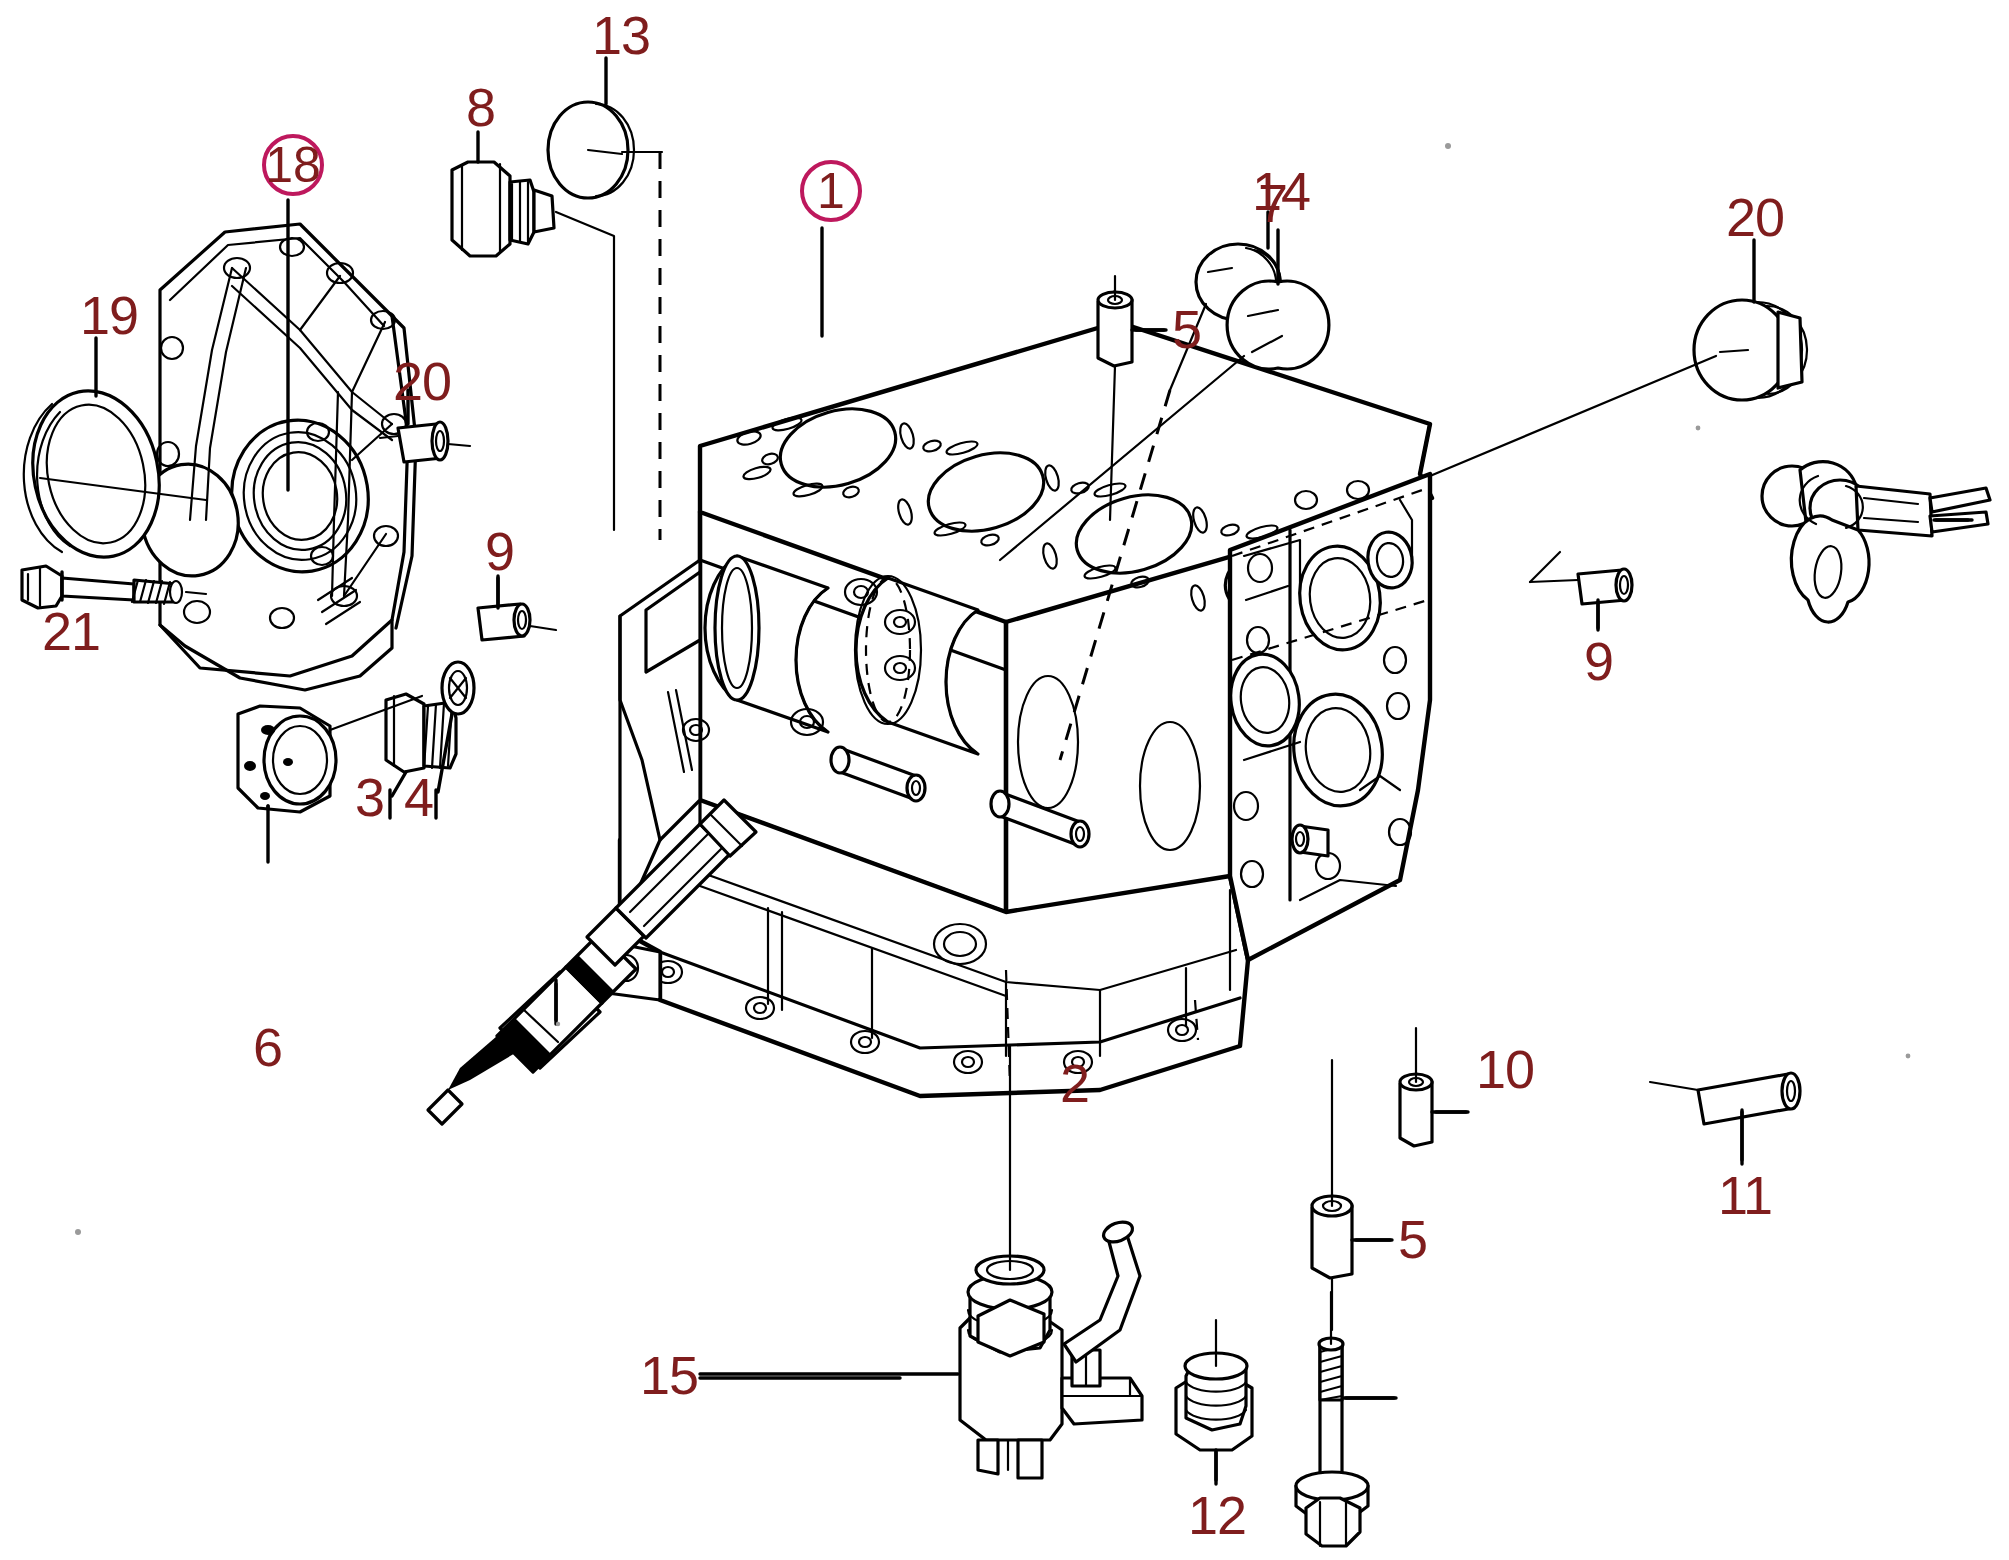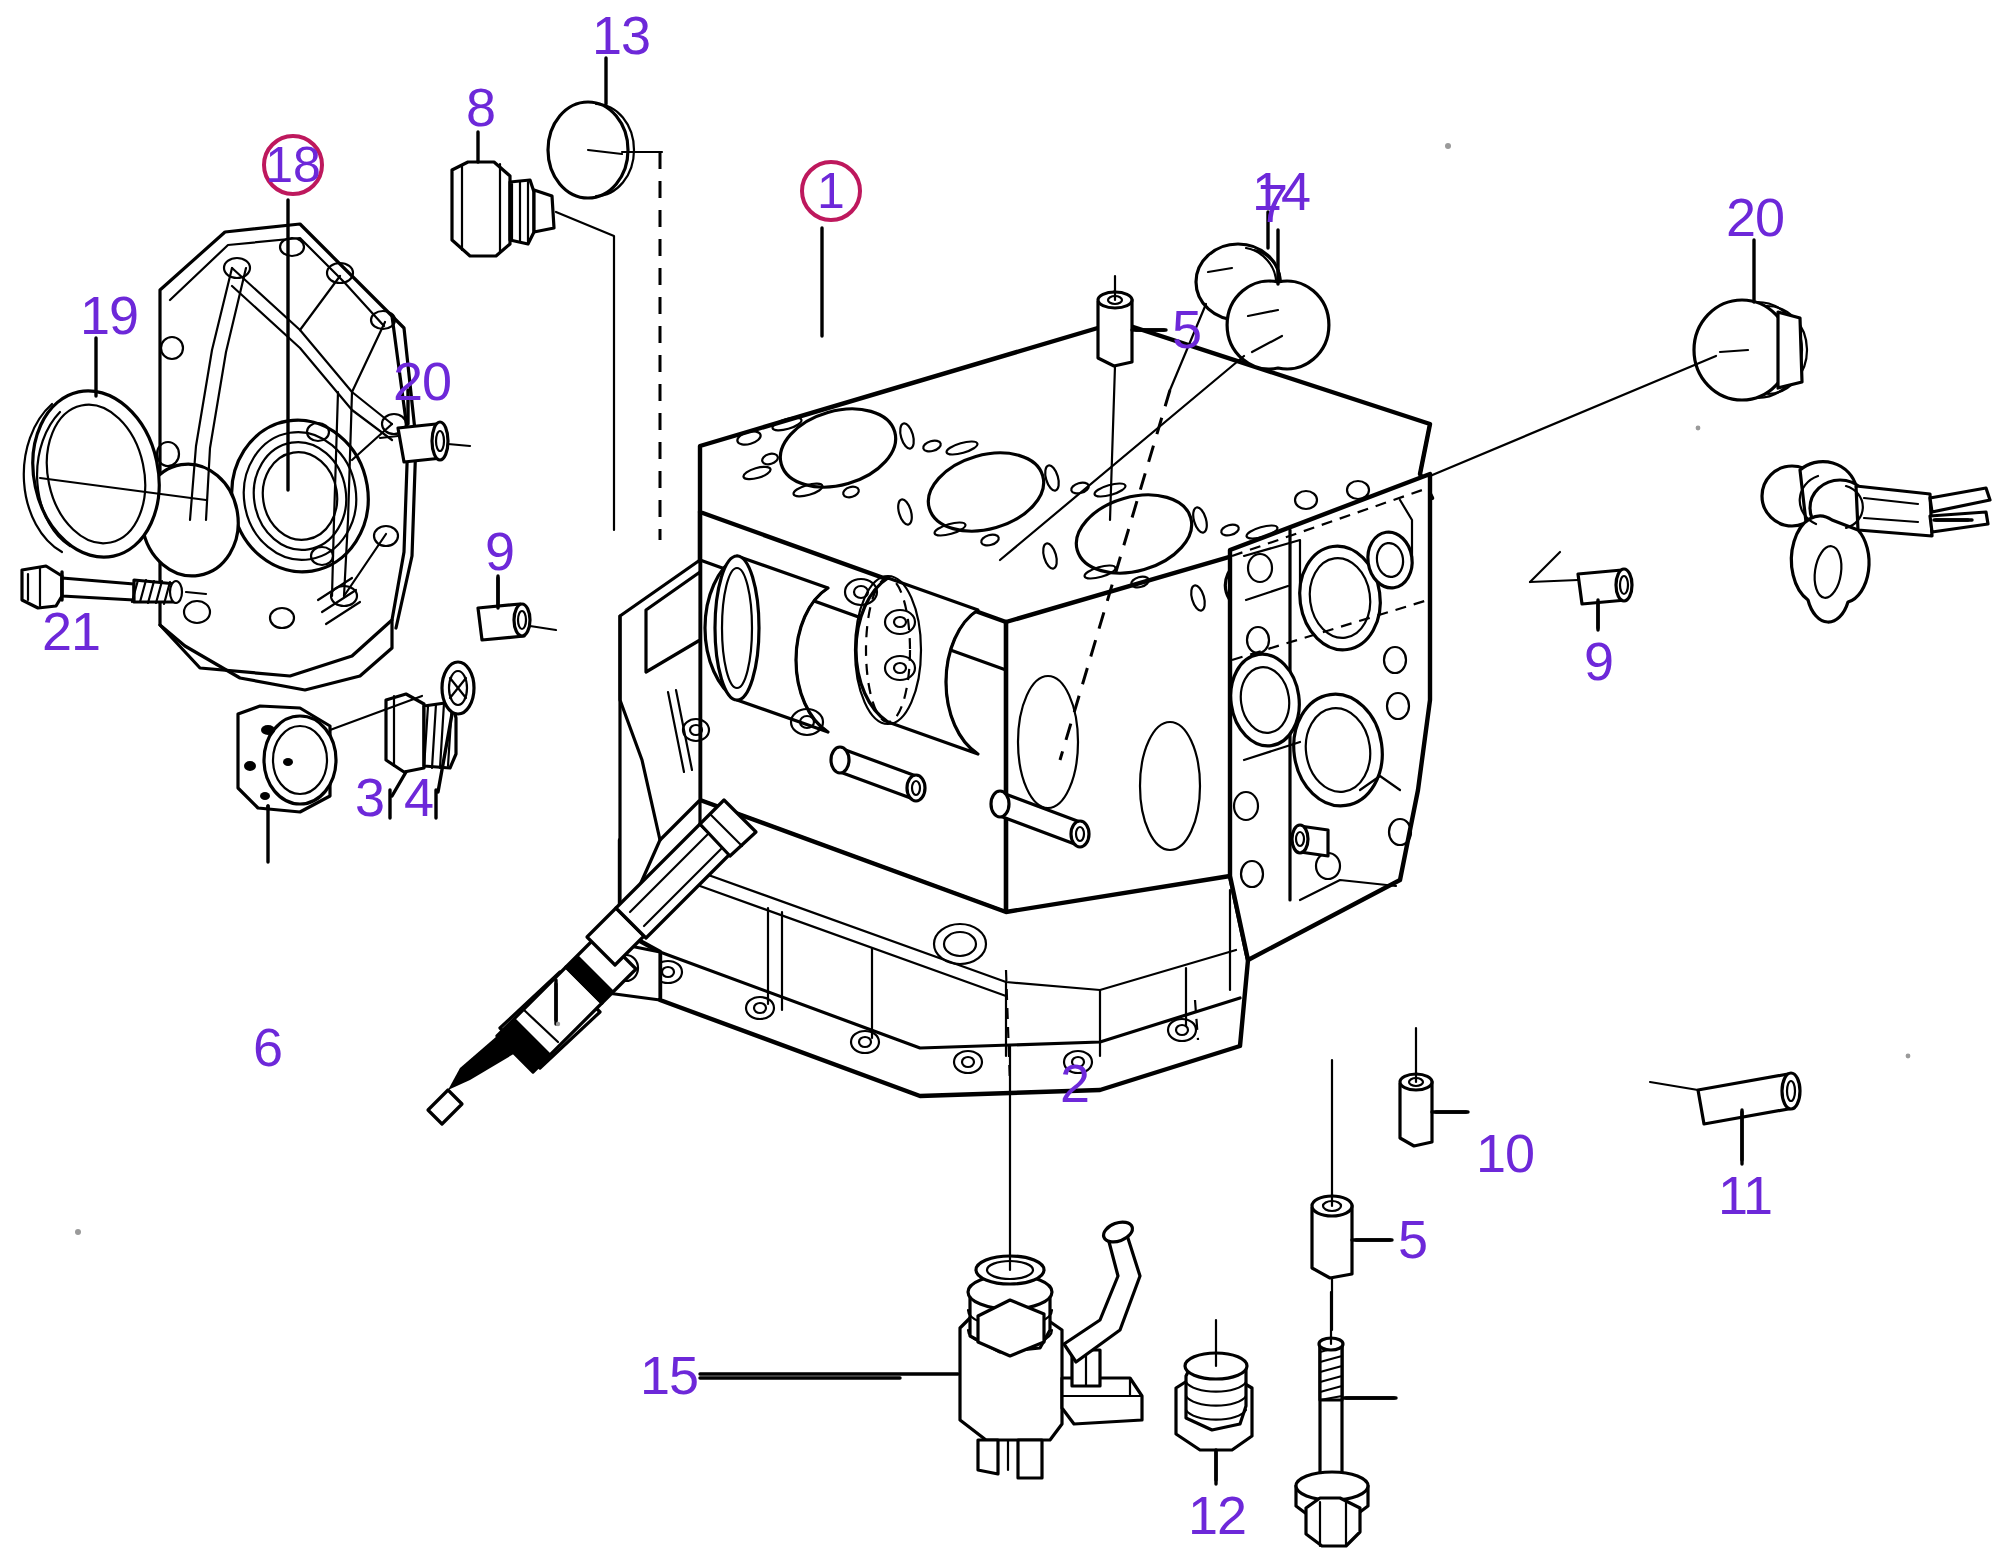--- a/index.html
+++ b/index.html
@@ -10,21 +10,21 @@
     width:2009px;height:1560px;
     overflow:hidden;
     position:relative;
   }
   #sheet{position:absolute;left:0;top:0;width:2009px;height:1560px;background:#fff;}
   #art{position:absolute;left:0;top:0;width:2009px;height:1560px;}
   .cal{
     position:absolute;
     font-family:"Liberation Sans", sans-serif;
     font-weight:400;
-    color:#6d28d9;
+    color:#7f1d1d;
     white-space:pre;
     line-height:1;
     user-select:none;
   }
   .callout-num{font-size:54px;letter-spacing:-1px;}
   .callout-circled{
     font-size:50px;
     width:62px;height:62px;
     border:4px solid #be185d;
     border-radius:50%;
@@ -654,21 +654,21 @@
     <div class="cal callout-num" style="left:253px;  top:1020px;">6</div>
 
     <div class="cal callout-num" style="left:1258px; top:176px;">7</div>
 
     <div class="cal callout-num" style="left:466px;  top:80px;">8</div>
 
     <div class="cal callout-num" style="left:485px;  top:524px;">9</div>
 
     <div class="cal callout-num" style="left:1584px; top:634px;">9</div>
 
-    <div class="cal callout-num" style="left:1476px; top:1126px;">10</div>
+    <div class="cal callout-num" style="left:1476px; top:1042px;">10</div>
 
     <div class="cal callout-num" style="left:1718px; top:1168px;">11</div>
 
     <div class="cal callout-num" style="left:1188px; top:1488px;">12</div>
 
     <div class="cal callout-num" style="left:592px;  top:8px;">13</div>
 
     <div class="cal callout-num" style="left:1252px; top:164px;">14</div>
 
     <div class="cal callout-num" style="left:640px;  top:1348px;">15</div>

